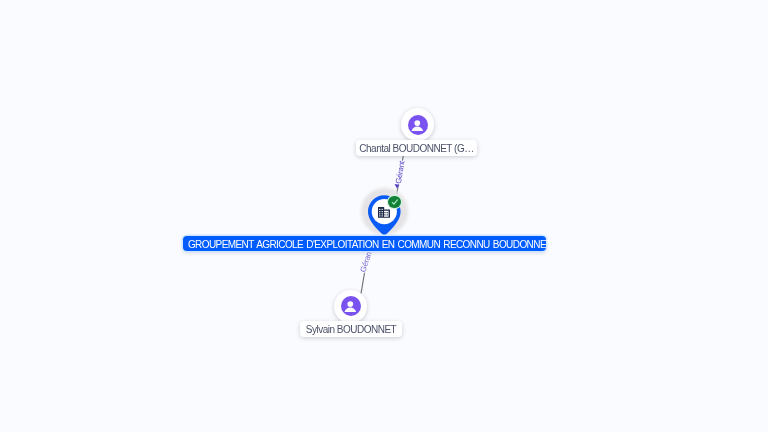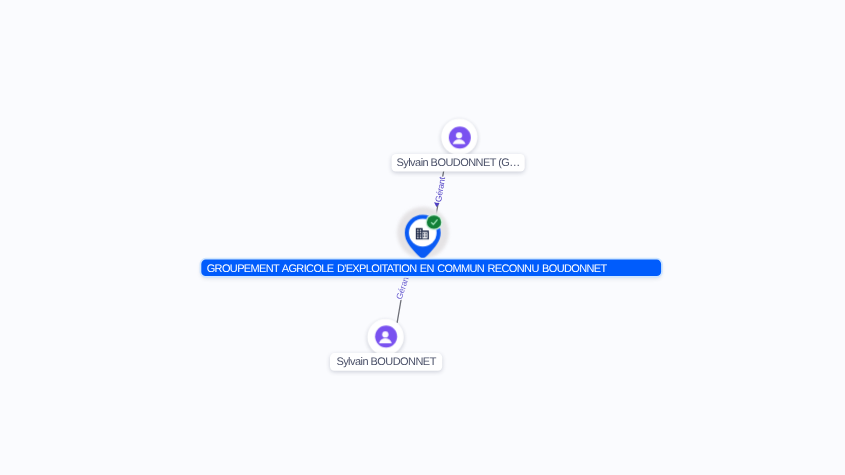--- a/index.html
+++ b/index.html
@@ -87,36 +87,36 @@
           <rect x="6.3" y="7.2" width="1.25" height="1.25" rx="0.25"></rect>
           <rect x="8.55" y="7.2" width="1.25" height="1.25" rx="0.25"></rect>
         </g>
       </svg>
     </div>
     <div class="badge" style="left:388.4px;top:196.1px;">
       <svg width="7.6" height="7.6" viewBox="0 0 10 10">
         <path d="M1.6,5.8 L3.9,8.0 L8.4,2.6" stroke="#a9ebc4" stroke-width="1.5" fill="none" stroke-linecap="round" stroke-linejoin="round"></path>
       </svg>
     </div>
-    <div class="cbar" style="left:183.4px;top:235.8px;width:418px;height:15.4px;padding:1.2px 0 0 4.5px;box-sizing:border-box;text-align:right;">
+    <div class="cbar" style="left:183.4px;top:235.8px;width:363px;height:15.4px;padding:1.2px 0 0 4.5px;box-sizing:border-box;text-align:right;">
       <span>GROUPEMENT AGRICOLE D'EXPLOITATION EN COMMUN RECONNU BOUDONNET</span>
     </div>
   </div>
 
   <div class="person">
     <div class="avatar" style="left:401.4px;top:108.4px;">
       <div class="disc">
         <svg width="14.6" height="14.6" viewBox="0 0 26 26" style="margin-top:1.1px">
           <circle cx="13" cy="9.1" r="5.1" fill="#fbfaff"></circle>
           <path d="M2.7,23.2 C4.0,17.9 8.2,15.2 13,15.2 C17.8,15.2 22.0,17.9 23.3,23.2 Z" fill="#fbfaff"></path>
         </svg>
       </div>
     </div>
     <div class="chip" style="left:356px;top:140px;width:121px;height:16px;">
-      <span>Sylvain BOUDONNET (G…</span>
+      <span>Chantal BOUDONNET (G…</span>
     </div>
   </div>
 
   <div class="person">
     <div class="avatar" style="left:334.4px;top:289.8px;">
       <div class="disc">
         <svg width="14.6" height="14.6" viewBox="0 0 26 26" style="margin-top:1.1px">
           <circle cx="13" cy="9.1" r="5.1" fill="#fbfaff"></circle>
           <path d="M2.7,23.2 C4.0,17.9 8.2,15.2 13,15.2 C17.8,15.2 22.0,17.9 23.3,23.2 Z" fill="#fbfaff"></path>
         </svg>

